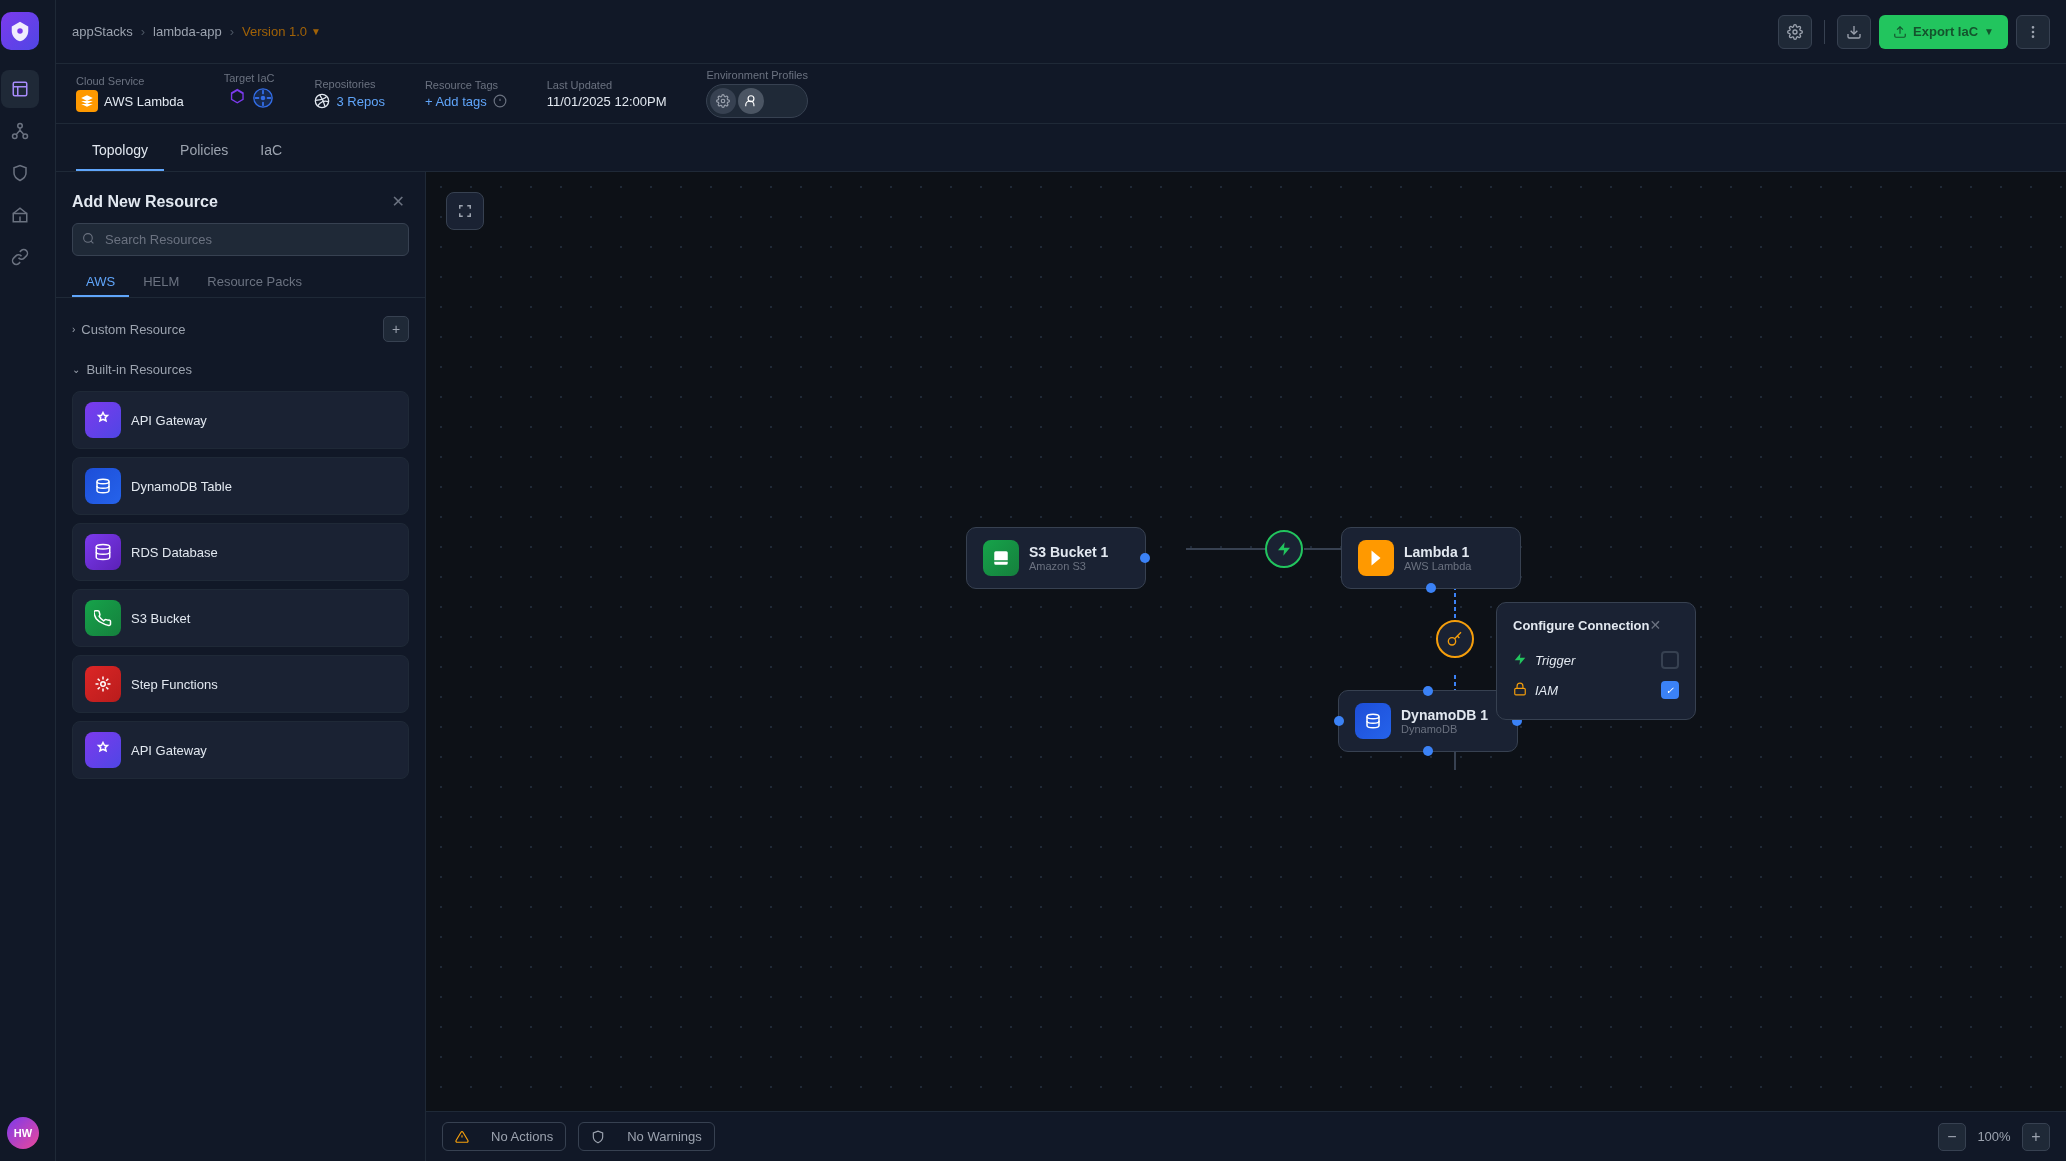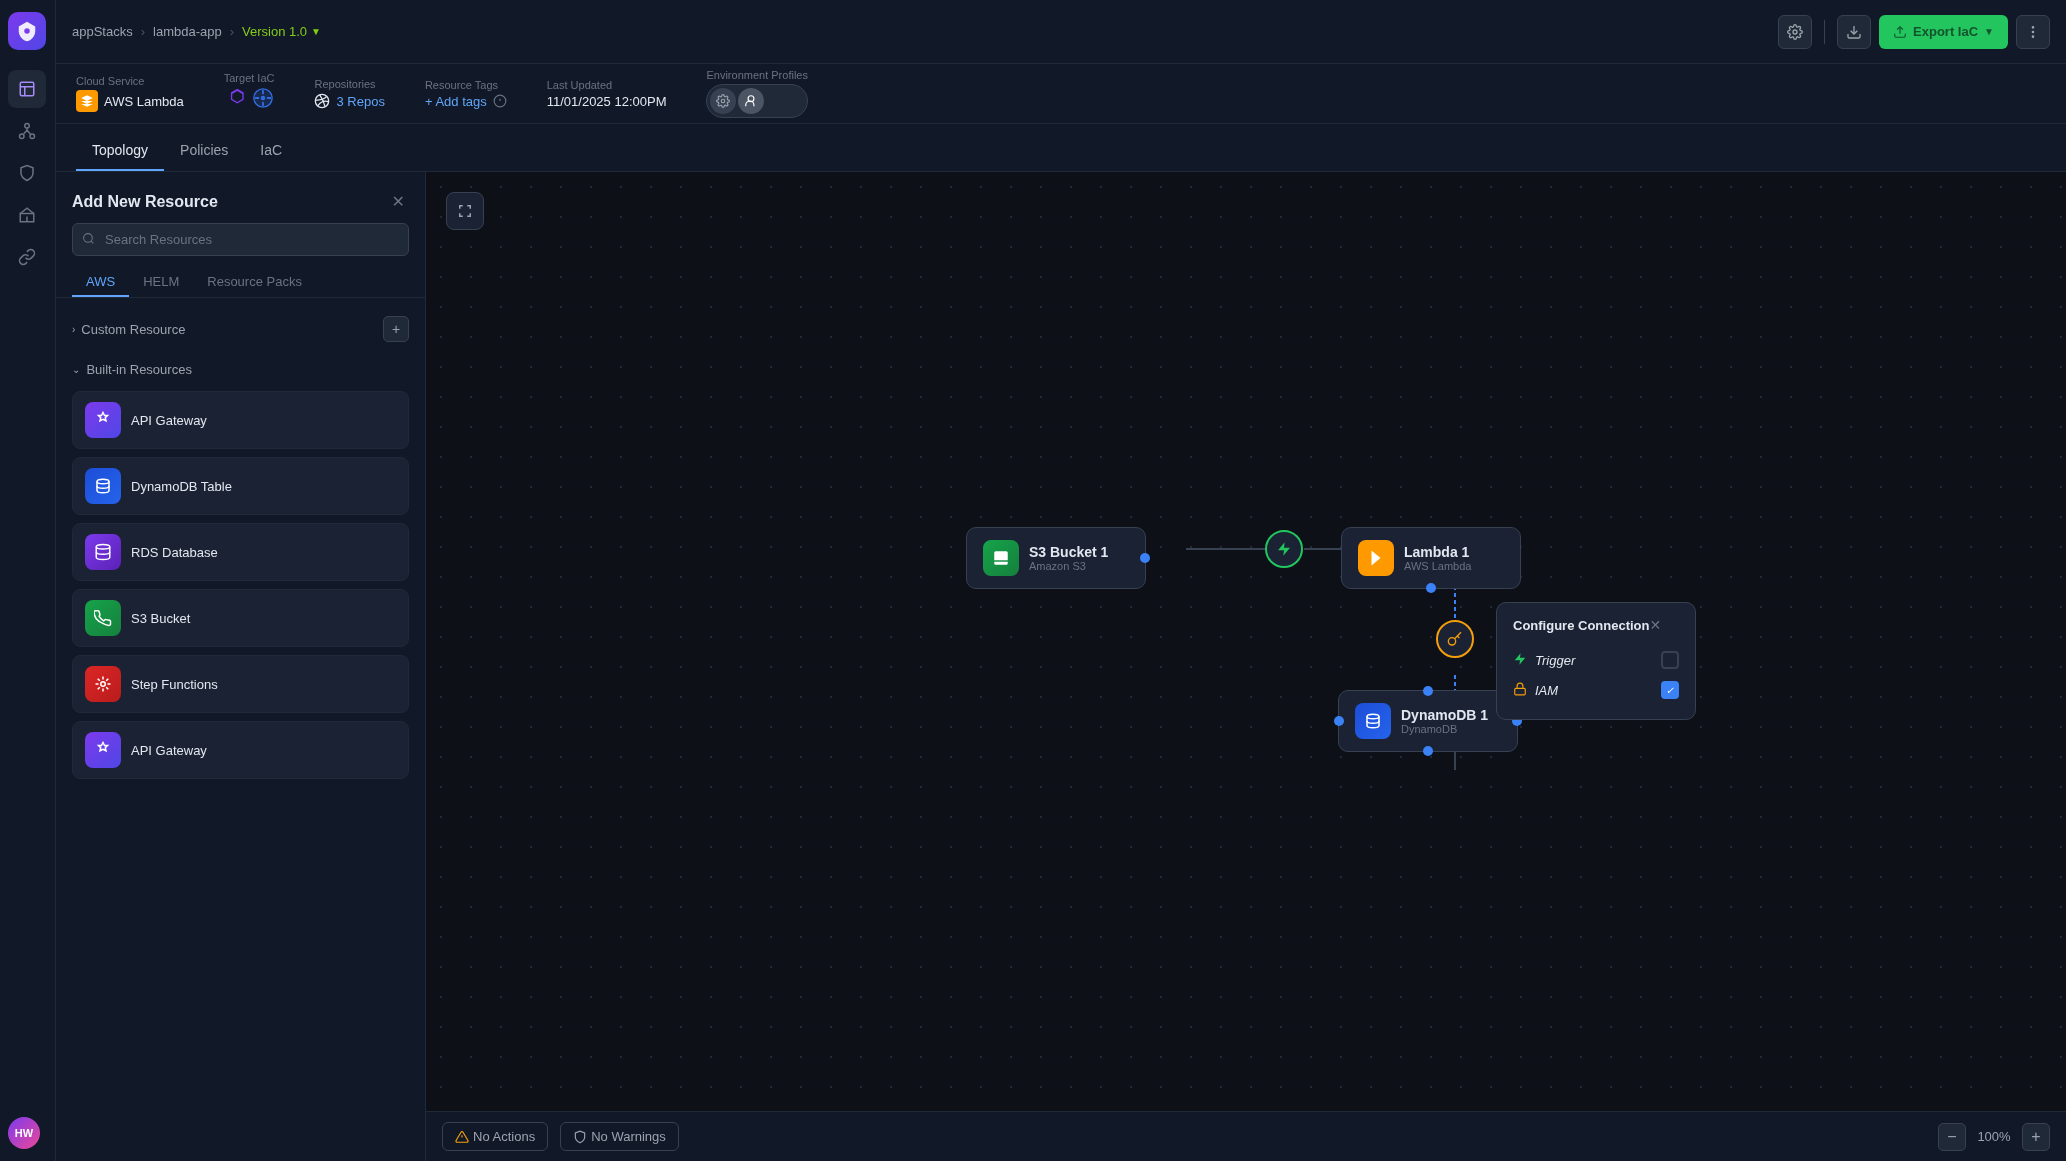--- a/index.html
+++ b/index.html
@@ -8,22 +8,22 @@
     
     .app-container { display: flex; width: 2066px; height: 1161px; }
     
     
     .nav-sidebar {
       width: 56px;
       background: #111827;
       border-right: 1px solid #1f2937;
       display: flex;
       flex-direction: column;
-      align-items: flex-start;
-      padding: 12px 8px;
+      align-items: flex-end;
+      padding: 12px 16px;
       gap: 4px;
       flex-shrink: 0;
     }
     .nav-logo {
       width: 38px; height: 38px;
       background: linear-gradient(135deg, #7c3aed, #4f46e5);
       border-radius: 10px;
       display: flex; align-items: center; justify-content: center;
       margin-bottom: 16px;
       font-size: 18px;
@@ -55,21 +55,21 @@
       height: 64px;
       background: #111827;
       border-bottom: 1px solid #1f2937;
       display: flex;
       align-items: center;
       padding: 0 16px;
       gap: 8px;
     }
     .breadcrumb { display: flex; align-items: center; gap: 8px; font-size: 13px; color: #9ca3af; }
     .breadcrumb .sep { color: #4b5563; }
-    .breadcrumb .current { color: #84cc16; font-weight: 500; display: flex; align-items: center; gap: 4px; }
+    .breadcrumb .current { color: #a16207; font-weight: 500; display: flex; align-items: center; gap: 4px; }
     .top-bar-actions { margin-left: auto; display: flex; align-items: center; gap: 8px; }
     .icon-btn {
       width: 34px; height: 34px;
       border-radius: 6px;
       background: #1f2937;
       border: 1px solid #374151;
       display: flex; align-items: center; justify-content: center;
       cursor: pointer; color: #9ca3af; font-size: 14px;
     }
     .download-btn {
@@ -341,21 +341,21 @@
     
     .bottom-bar {
       height: 50px;
       background: #111827;
       border-top: 1px solid #1f2937;
       display: flex; align-items: center;
       padding: 0 16px;
       gap: 12px;
     }
     .bottom-action {
-      display: flex; align-items: center; gap: 4px;
+      display: flex; align-items: center; gap: 22px;
       padding: 6px 12px;
       border-radius: 6px;
       background: transparent;
       border: 1px solid #374151;
       cursor: pointer;
       font-size: 13px; color: #9ca3af;
     }
     .zoom-controls {
       margin-left: auto;
       display: flex; align-items: center; gap: 8px;

